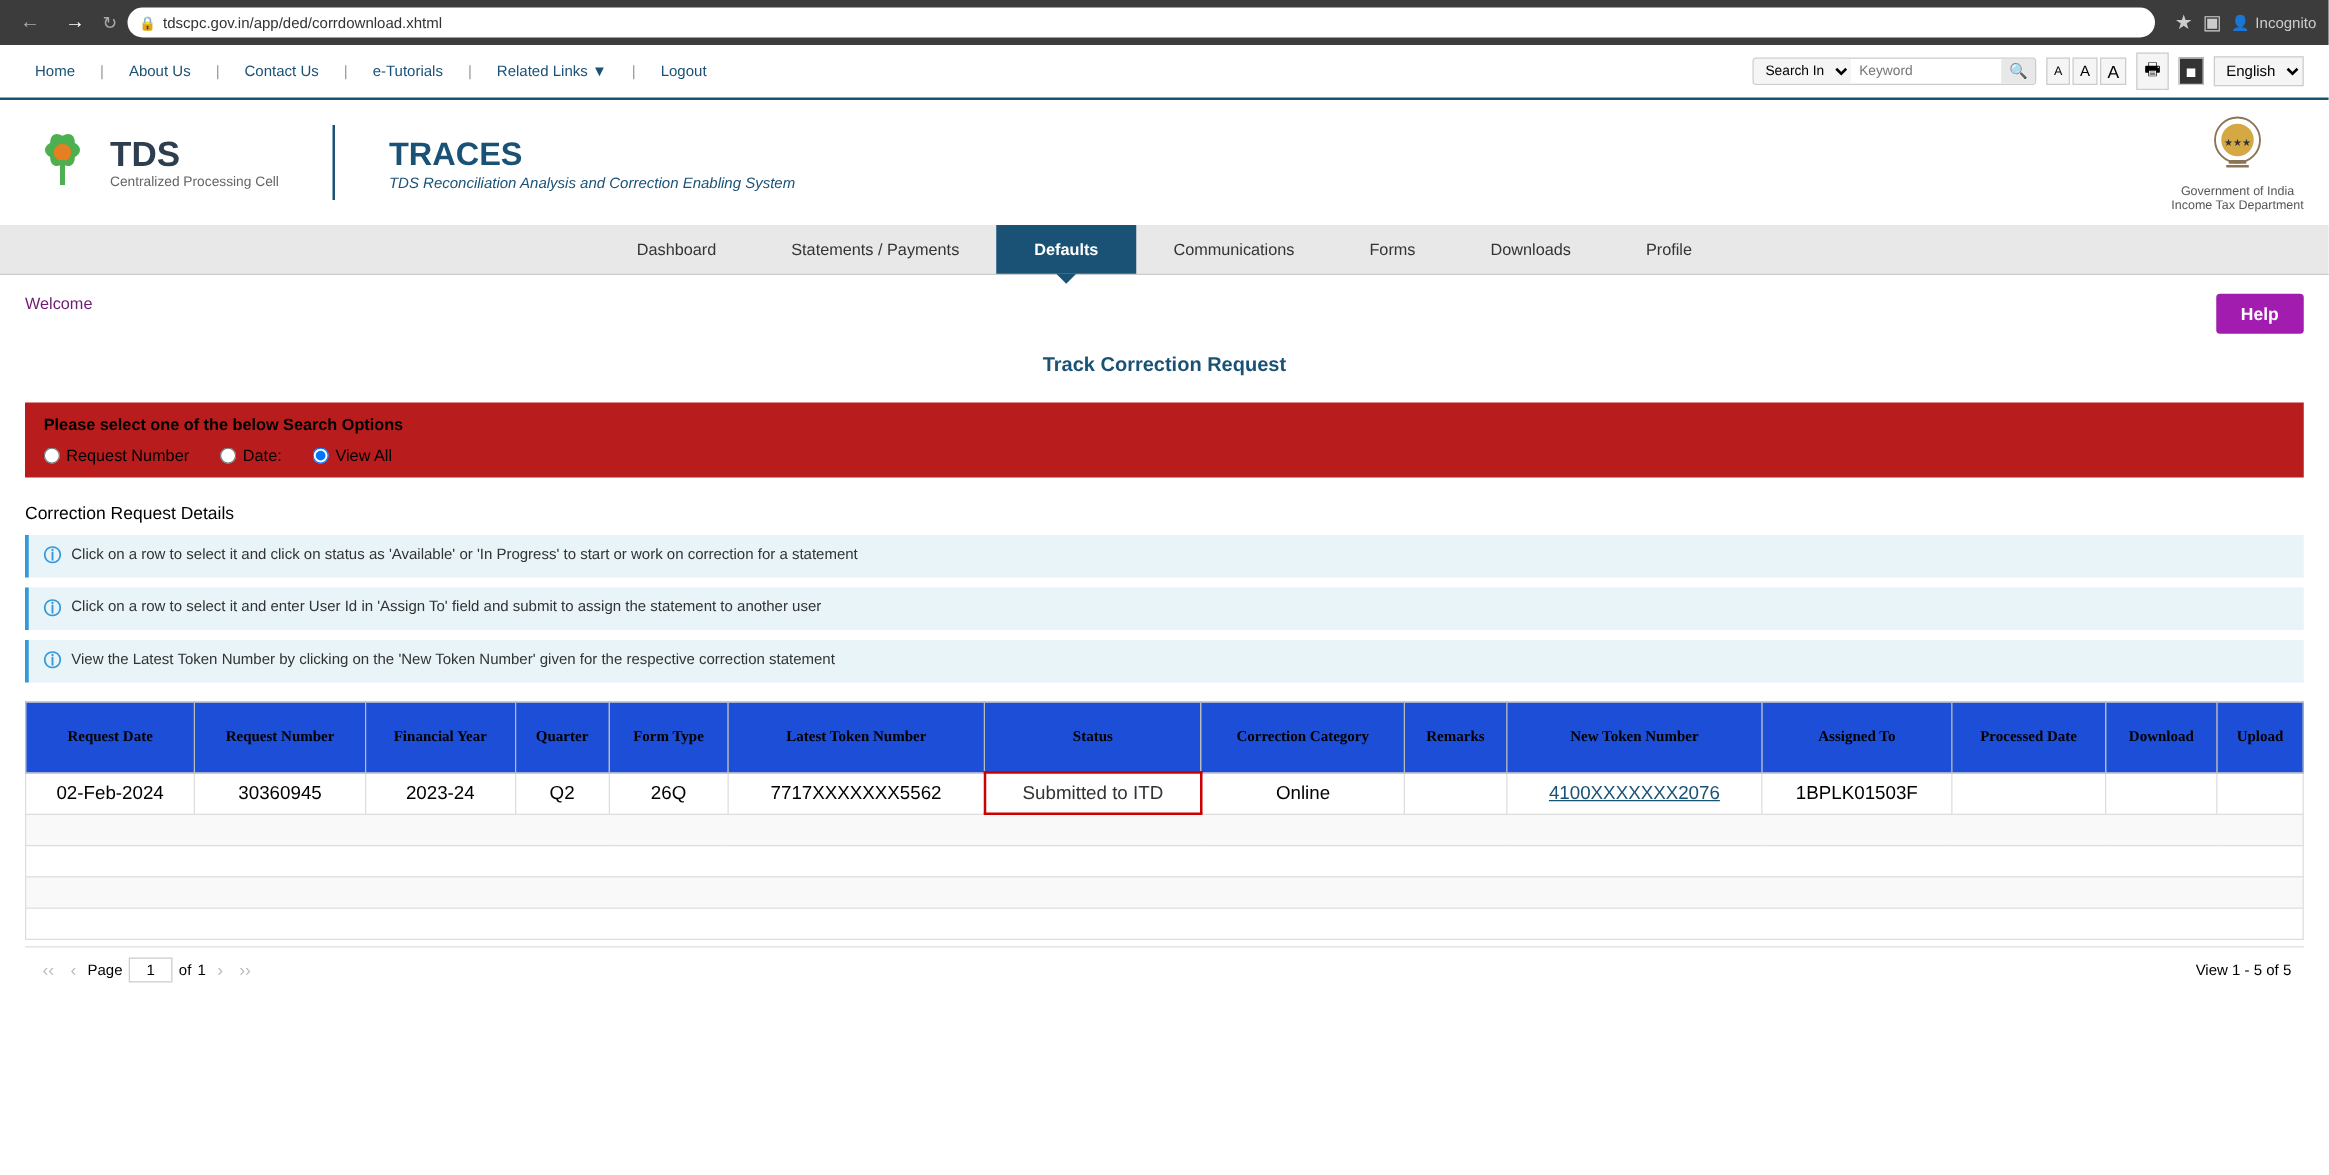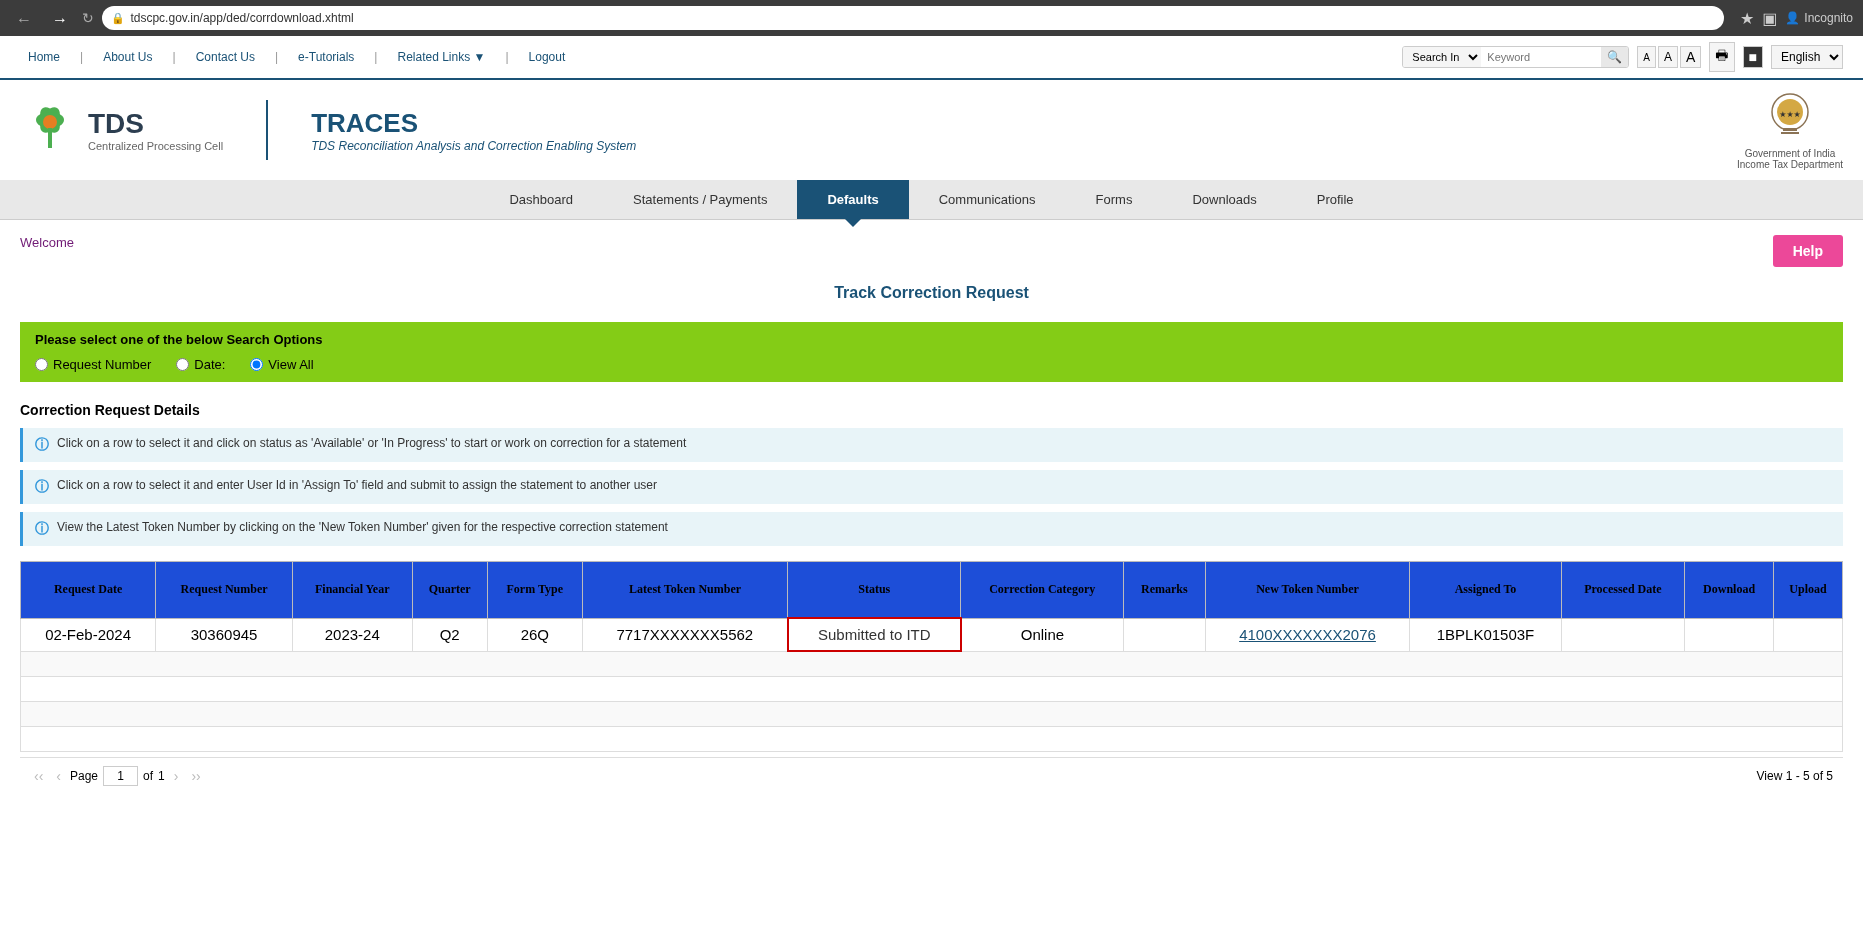--- a/index.html
+++ b/index.html
@@ -161,55 +161,55 @@
       border-left: 8px solid transparent;
       border-right: 8px solid transparent;
       border-top: 8px solid #1a5276;
     }
 
     
     .content { padding: 15px 20px; }
     .welcome-text { color: #701a75; margin-bottom: 24px; }
     .help-btn {
       float: right;
-      background: #ec4899;
+      background: #a21caf;
       color: #fff;
       border: none;
       padding: 8px 20px;
       font-size: 14px;
       font-weight: bold;
       cursor: pointer;
       border-radius: 3px;
     }
 
     .page-title {
       text-align: center;
       color: #1a5276;
       font-size: 16px;
       font-weight: bold;
       margin: 10px 0 20px;
     }
 
     .search-options-section {
-      background: #84cc16;
+      background: #b91c1c;
       padding: 10px 15px;
       margin-bottom: 15px;
     }
     .search-options-title {
       font-weight: bold;
       font-size: 13px;
       margin-bottom: 10px;
     }
     .radio-group { display: flex; gap: 25px; align-items: center; }
     .radio-label { display: flex; align-items: center; gap: 5px; cursor: pointer; font-size: 13px; }
     .radio-label input { cursor: pointer; }
 
     .correction-details-section { margin-top: 20px; }
     .correction-details-title {
-      font-weight: bold;
+      font-weight: normal;
       font-size: 14px;
       margin-bottom: 10px;
     }
 
     .info-box {
       background: #e8f4f8;
       border-left: 3px solid #3498db;
       padding: 8px 12px;
       margin-bottom: 8px;
       font-size: 12px;

